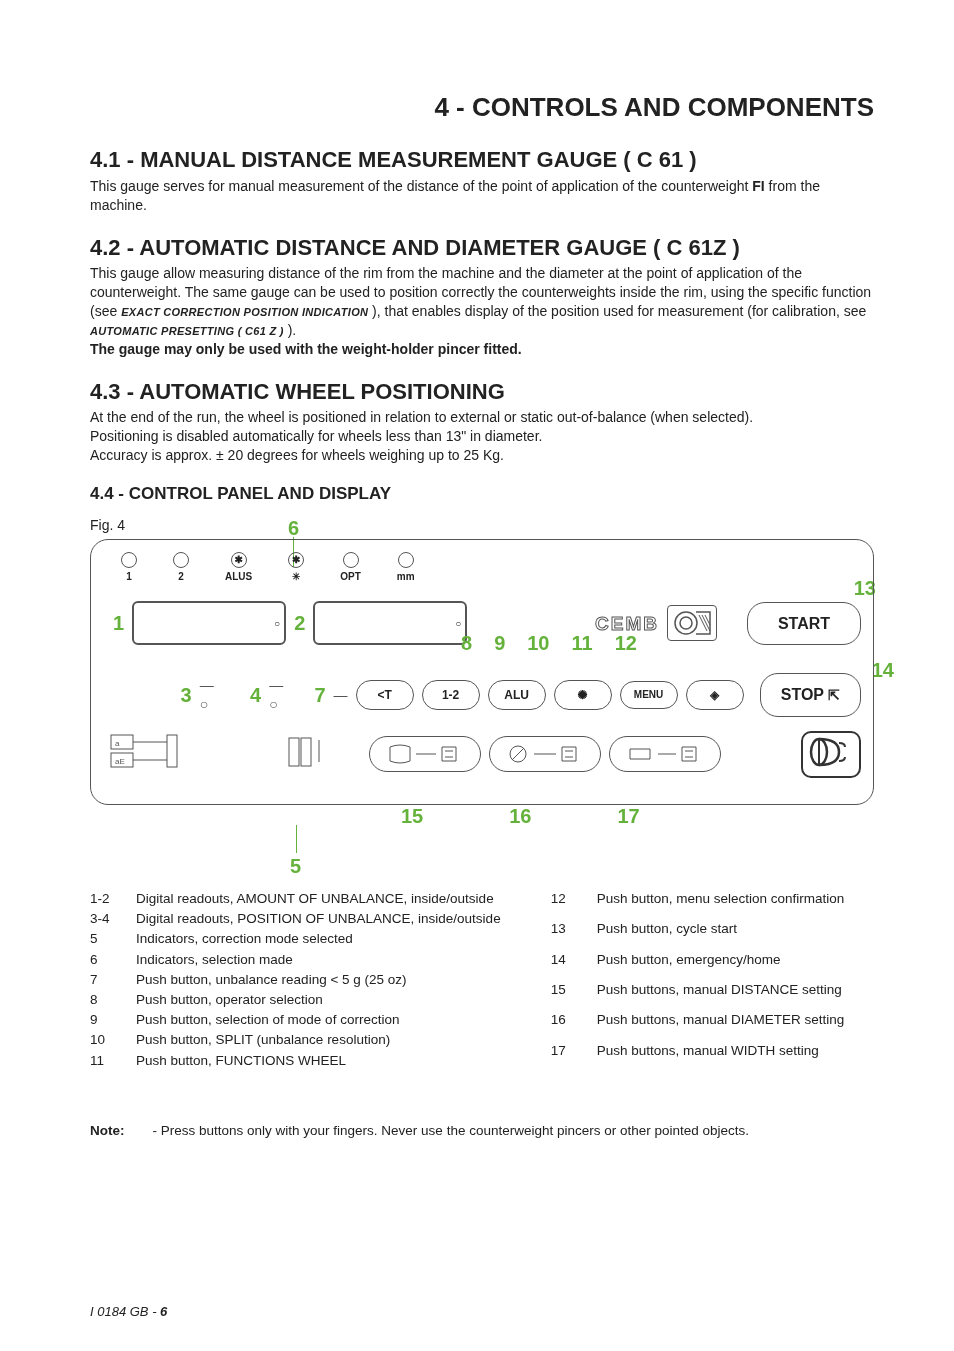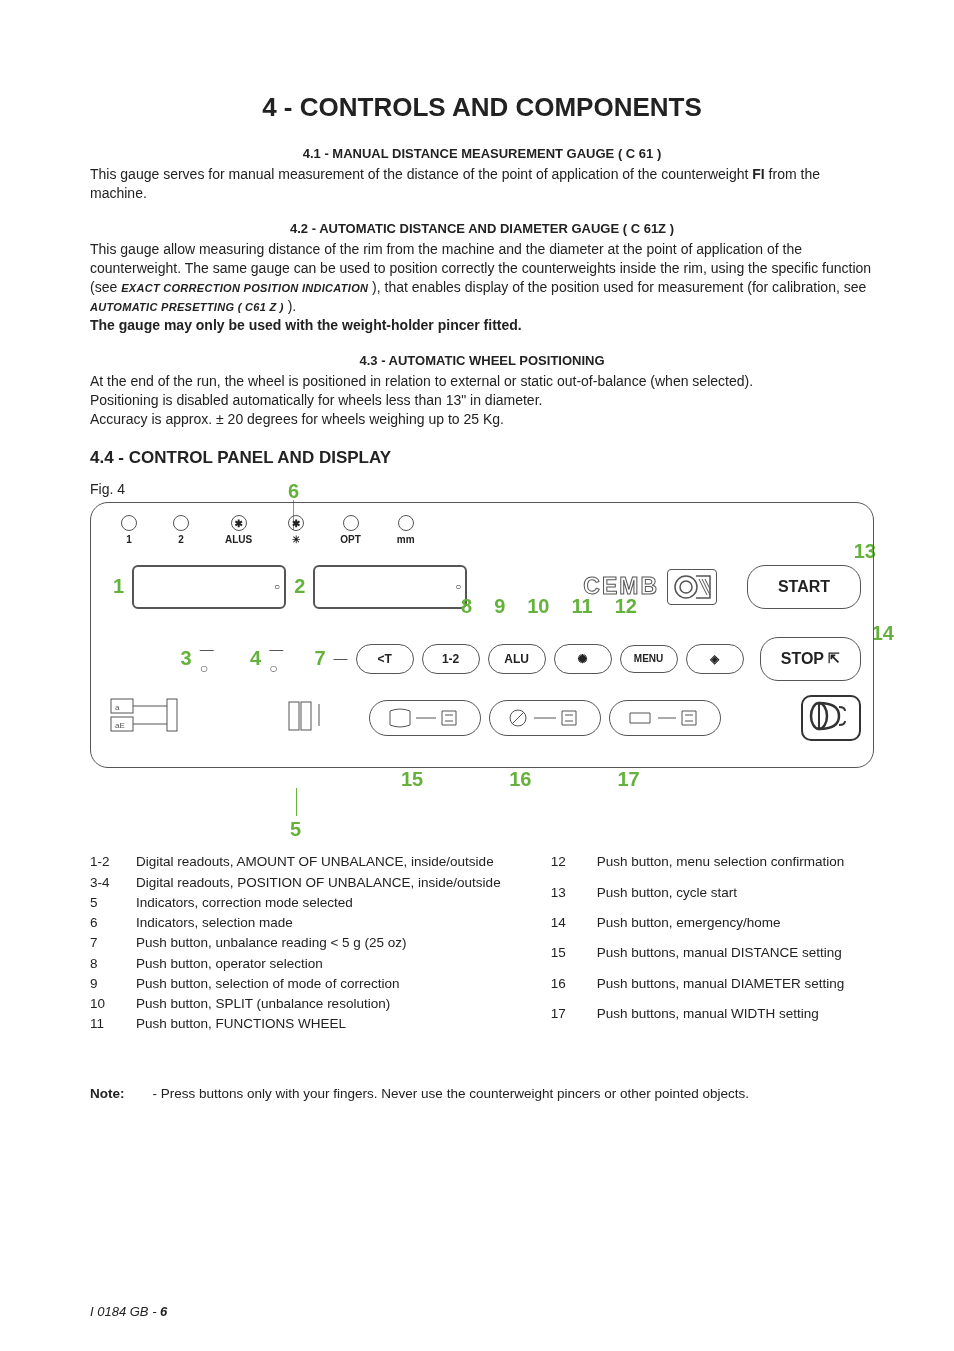--- a/index.html
+++ b/index.html
@@ -6,30 +6,29 @@
     font-family: Arial, Helvetica, sans-serif;
     margin: 0;
     padding: 60px 80px 40px 90px;
     font-size: 14px;
     color: #222;
     line-height: 1.35;
     width: 954px;
     box-sizing: border-box;
   }
   h1.title {
-    text-align: center;
+    text-align: right;
     font-size: 26px;
     font-weight: bold;
     margin: 30px 0 20px 0;
   }
   h2.section {
-    font-size: 13px;
+    font-size: 22px;
     font-weight: bold;
     margin: 18px 0 2px 0;
-    text-align: center;
   }
   h2.section-loose {
     font-size: 17px;
     font-weight: bold;
     margin: 18px 0 10px 0;
   }
   p.body {
     margin: 2px 0 8px 0;
   }
   .fig-label {
@@ -110,21 +109,21 @@
     bottom: 30px;
     left: 90px;
     font-style: italic;
     font-size: 13px;
   }
   .footer .pg { font-weight: bold; font-style: italic; }
   .bold-it-sm { font-weight:bold; font-style:italic; font-size:11px; letter-spacing:0.3px; }
   .abs { position:absolute; }
   .cn { color:#64b23b; font-weight:bold; font-size:20px; }
   .outline-text {
-    font-size:23px; font-weight:bold; letter-spacing:2px;
+    font-size:19px; font-weight:bold; letter-spacing:2px;
     color:#fff; -webkit-text-stroke: 1px #555;
   }
 </style>
 </head>
 <body>
 
 <h1 class="title">4 - CONTROLS AND COMPONENTS</h1>
 
 <h2 class="section">4.1 - MANUAL DISTANCE MEASUREMENT GAUGE ( C 61 )</h2>
 <p class="body">

